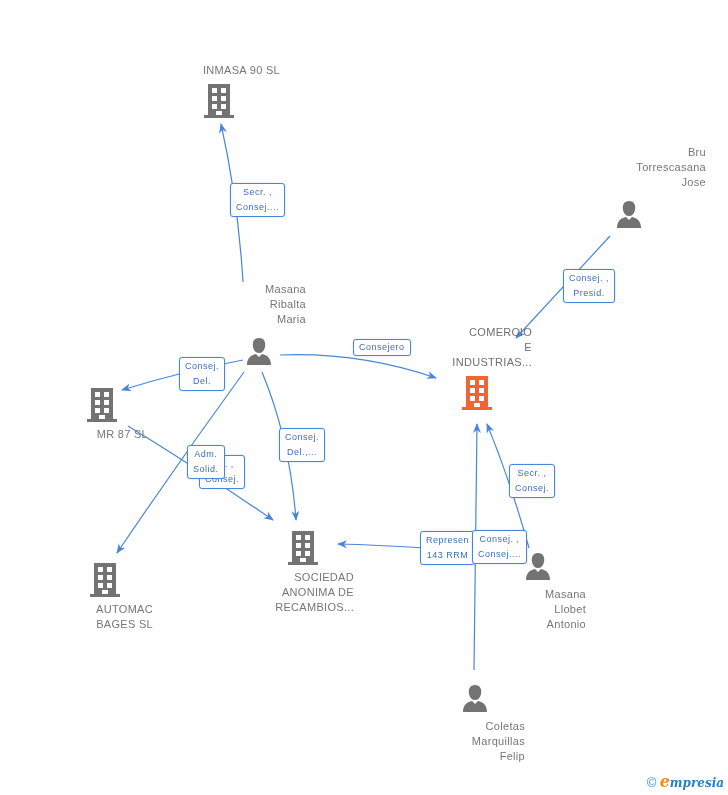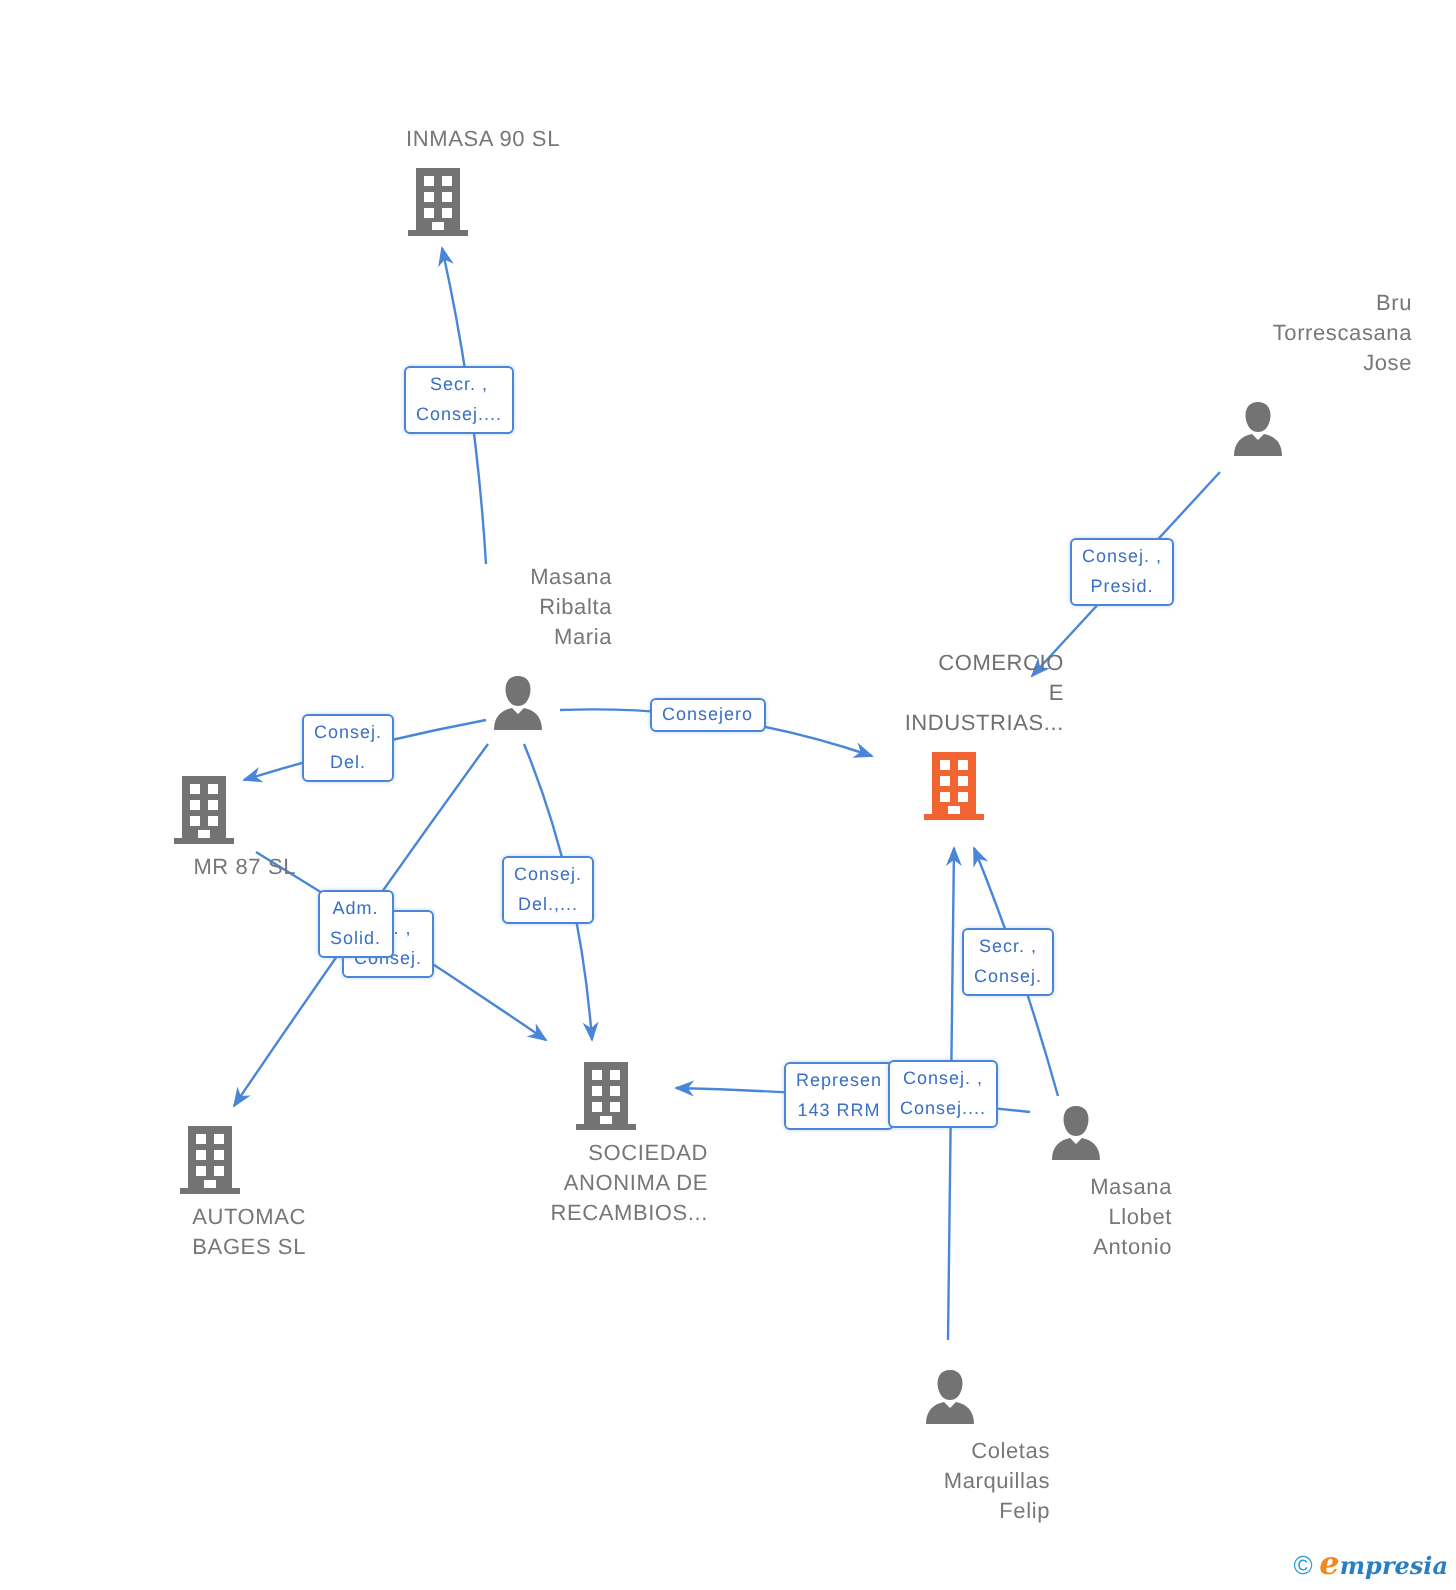--- a/index.html
+++ b/index.html
@@ -6,21 +6,21 @@
     body { width: 728px; height: 795px; position: relative; overflow: hidden;
            font-family: "Liberation Sans", "DejaVu Sans", sans-serif; }
     #graph { position: absolute; left: 0; top: 0; }
     .node-label { position: absolute; text-align: right; color: #777777;
                   font-size: 11px; line-height: 15px; letter-spacing: 0.3px; white-space: pre-line; }
     .node-label.bold { font-weight: normal; color: #707070; }
     .icon { position: absolute; }
     .edge-label { position: absolute; background: #ffffff; border: 1px solid #4a86d8;
                   border-radius: 3px; color: #3a6fc4; font-size: 9px; line-height: 15px;
                   text-align: center; padding: 1px 5px; letter-spacing: 0.5px;
-                  box-shadow: 0 0 2px rgba(74,134,216,0.35); white-space: pre-line; }
+                  box-shadow: 0 0 2px rgba(74,134,216,0.35); white-space: pre-line; margin-left: 28px; }
     .footer { position: absolute; right: 4px; bottom: 4px; font-size: 12px; }
     .footer .copy { color: #2a9bd6; font-size: 13px; }
     .footer .brand { color: #2a7fc0; font-style: italic; font-family: "DejaVu Serif", serif; font-weight: bold; }
     .footer .brand .e { color: #f08a1c; font-size: 16px; }
   </style>
 </head>
 <body>
 
 <svg id="graph" width="728" height="795">
   <defs>
@@ -89,21 +89,21 @@
 Llobet
 Antonio</div>
 <div class="node-label" style="left:425px;top:719px;width:100px">Coletas
 Marquillas
 Felip</div>
 
 <div class="edge-label" style="left:202px;top:183px">Secr. ,
 Consej....</div>
 <div class="edge-label" style="left:535px;top:269px">Consej. ,
 Presid.</div>
-<div class="edge-label" style="left:325px;top:349px;line-height:13px">Consejero</div>
+<div class="edge-label" style="left:325px;top:339px;line-height:13px">Consejero</div>
 <div class="edge-label" style="left:151px;top:357px">Consej.
 Del.</div>
 <div class="edge-label" style="left:251px;top:428px">Consej.
 Del.,...</div>
 <div class="edge-label" style="left:171px;top:455px">...d. ,
 Consej.</div>
 <div class="edge-label" style="left:159px;top:445px">Adm.
 Solid.</div>
 <div class="edge-label" style="left:481px;top:464px">Secr. ,
 Consej.</div>

